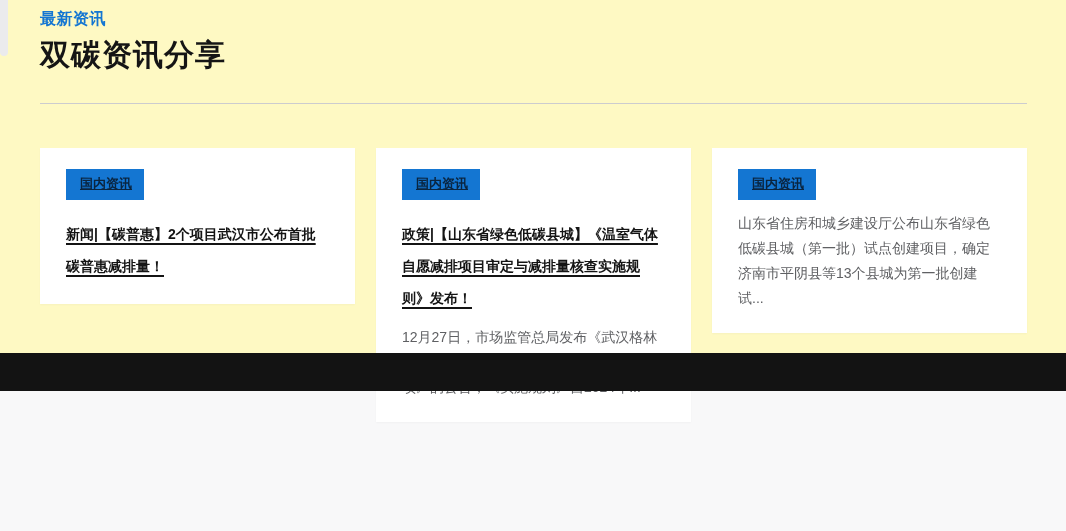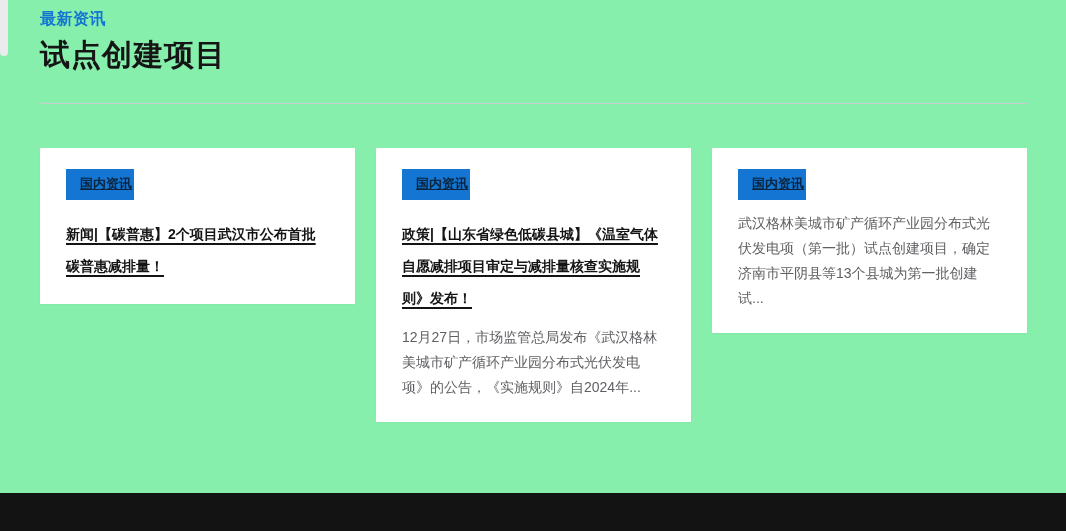--- a/index.html
+++ b/index.html
@@ -7,22 +7,22 @@
     padding: 0;
     width: 1066px;
     height: 531px;
     overflow: hidden;
     background: #f8f8f9;
     font-family: "Liberation Sans", "DejaVu Sans", sans-serif;
   }
   .page {
     position: relative;
     width: 1066px;
-    height: 531px;
-    background: #86efac;
+    height: 391px;
+    background: #fef9c3;
   }
   .scroll-strip {
     position: absolute;
     left: 0;
     top: 0;
     width: 8px;
     height: 56px;
     background: #ebebed;
     border-radius: 0 0 6px 6px;
   }
@@ -64,21 +64,21 @@
     padding: 21px 26px 22px 26px;
     box-shadow: 0 1px 2px rgba(0,0,0,0.03);
   }
   .badge {
     display: inline-block;
     background: #1476d2;
     color: #0a2540;
     font-size: 13px;
     font-weight: 700;
     text-decoration: underline;
-    padding: 6px 2px 7px 14px;
+    padding: 6px 12px 7px 14px;
     cursor: pointer;
   }
   .card-title {
     margin: 18px 0 0 0;
     font-size: 14px;
     line-height: 32px;
     font-weight: 700;
   }
   .card-title a {
     color: #141414;
@@ -106,21 +106,21 @@
 <body>
 
 <div class="page">
 
   <div class="scroll-strip"></div>
 
   <div class="container">
 
     <div class="eyebrow">最新资讯</div>
 
-    <h1 class="page-title">试点创建项目</h1>
+    <h1 class="page-title">双碳资讯分享</h1>
 
     <hr class="divider">
 
     <div class="cards">
 
       <article class="card">
         <a class="badge">国内资讯</a>
         <h3 class="card-title">
           <a>新闻|【碳普惠】2个项目武汉市公布首批碳普惠减排量！</a>
         </h3>
@@ -129,21 +129,21 @@
       <article class="card">
         <a class="badge">国内资讯</a>
         <h3 class="card-title">
           <a>政策|【山东省绿色低碳县城】《温室气体自愿减排项目审定与减排量核查实施规则》发布！</a>
         </h3>
         <p class="card-excerpt">12月27日，市场监管总局发布《武汉格林美城市矿产循环产业园分布式光伏发电项》的公告，《实施规则》自2024年...</p>
       </article>
 
       <article class="card">
         <a class="badge">国内资讯</a>
-        <p class="card-excerpt">武汉格林美城市矿产循环产业园分布式光伏发电项（第一批）试点创建项目，确定济南市平阴县等13个县城为第一批创建试...</p>
+        <p class="card-excerpt">山东省住房和城乡建设厅公布山东省绿色低碳县城（第一批）试点创建项目，确定济南市平阴县等13个县城为第一批创建试...</p>
       </article>
 
     </div>
   </div>
 
   <footer class="footer"></footer>
 
 </div>
 
 </body></html>

